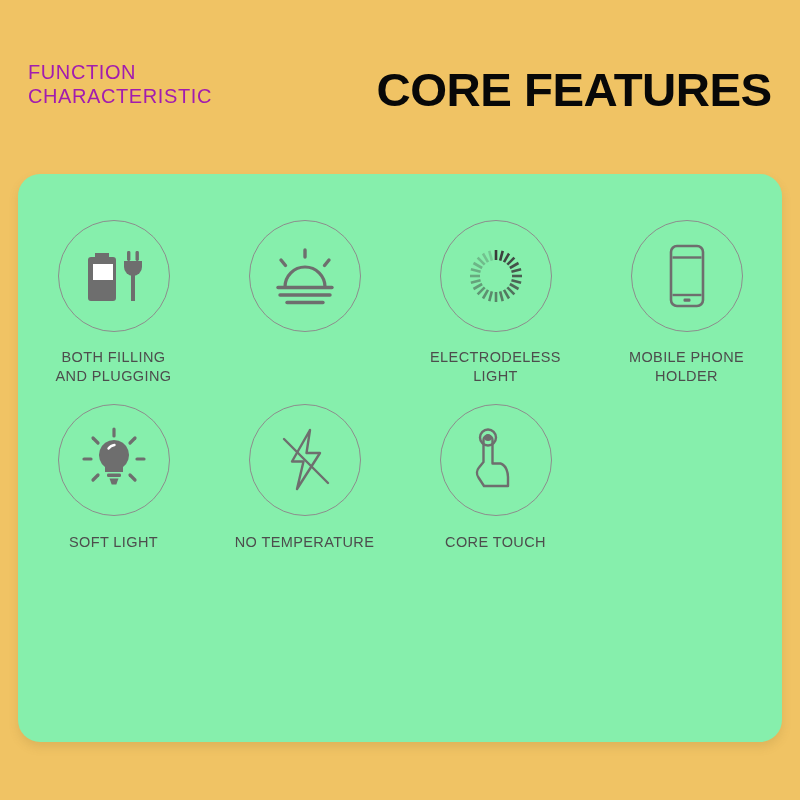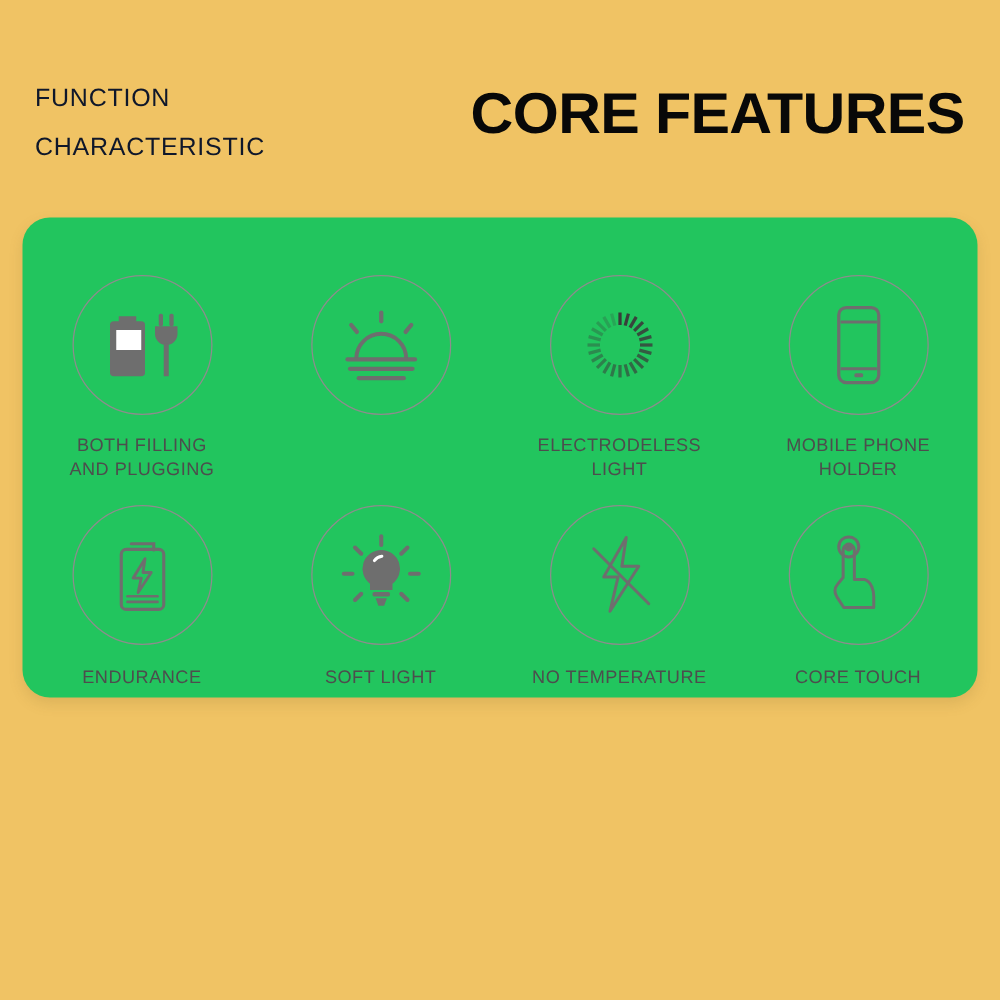--- a/index.html
+++ b/index.html
@@ -27,22 +27,22 @@
     top: 0;
     width: 800px;
     height: 175px;
   }
   .kicker {
     position: absolute;
     left: 28px;
     top: 60px;
     font-size: 20px;
     letter-spacing: 0.6px;
-    line-height: 39px;
-    color: #0f172a;
+    line-height: 24px;
+    color: #a21caf;
     font-weight: 400;
     white-space: pre-line;
   }
   .title {
     position: absolute;
     right: 28px;
     top: 63px;
     font-size: 46px;
     line-height: 54px;
     font-weight: 700;
@@ -52,22 +52,22 @@
     transform-origin: right center;
     font-family: "Liberation Sans", sans-serif;
   }
 
   
   .card {
     position: absolute;
     left: 18px;
     top: 174px;
     width: 764px;
-    height: 384px;
-    background: #22c55e;
+    height: 568px;
+    background: #86efac;
     border-radius: 22px;
     box-shadow: 0 5px 10px rgba(140, 110, 50, 0.18);
     text-decoration: underline;
   }
 
   .grid {
     position: absolute;
     left: 0;
     top: 46px;
     width: 764px;
@@ -218,36 +218,20 @@
             </span>
           </div>
           <div class="caption">MOBILE PHONE
 HOLDER</div>
         </div>
 
       </div>
 
       <div class="row row2">
 
-        <div class="feature">
-          <div class="circle">
-            <span>
-              <svg width="52" height="66" viewBox="0 0 52 66">
-                <path d="M17 8 h18 v5" fill="none" stroke="#6e6e6e" stroke-width="2.5" stroke-linecap="round"></path>
-                <rect x="9" y="12.5" width="34" height="48" rx="4" ry="4" fill="none" stroke="#6e6e6e" stroke-width="2.5"></rect>
-                <path d="M28 20 L18.5 35.5 h6.5 L22.5 47 L33 31 h-6.6 z" fill="none" stroke="#6e6e6e" stroke-width="2.3" stroke-linejoin="round"></path>
-                <g stroke="#6e6e6e" stroke-width="2.1" stroke-linecap="round">
-                  <line x1="14" y1="50" x2="38" y2="50"></line>
-                  <line x1="14" y1="54.5" x2="38" y2="54.5"></line>
-                </g>
-              </svg>
-            </span>
-          </div>
-          <div class="caption">ENDURANCE</div>
-        </div>
 
         <div class="feature">
           <div class="circle">
             <span>
               <svg width="68" height="68" viewBox="0 0 68 68">
                 <g stroke="#6e6e6e" stroke-width="3.2" stroke-linecap="round">
                   <line x1="34" y1="3" x2="34" y2="10"></line>
                   <line x1="13" y1="12" x2="18" y2="17"></line>
                   <line x1="55" y1="12" x2="50" y2="17"></line>
                   <line x1="4" y1="33" x2="11" y2="33"></line>

